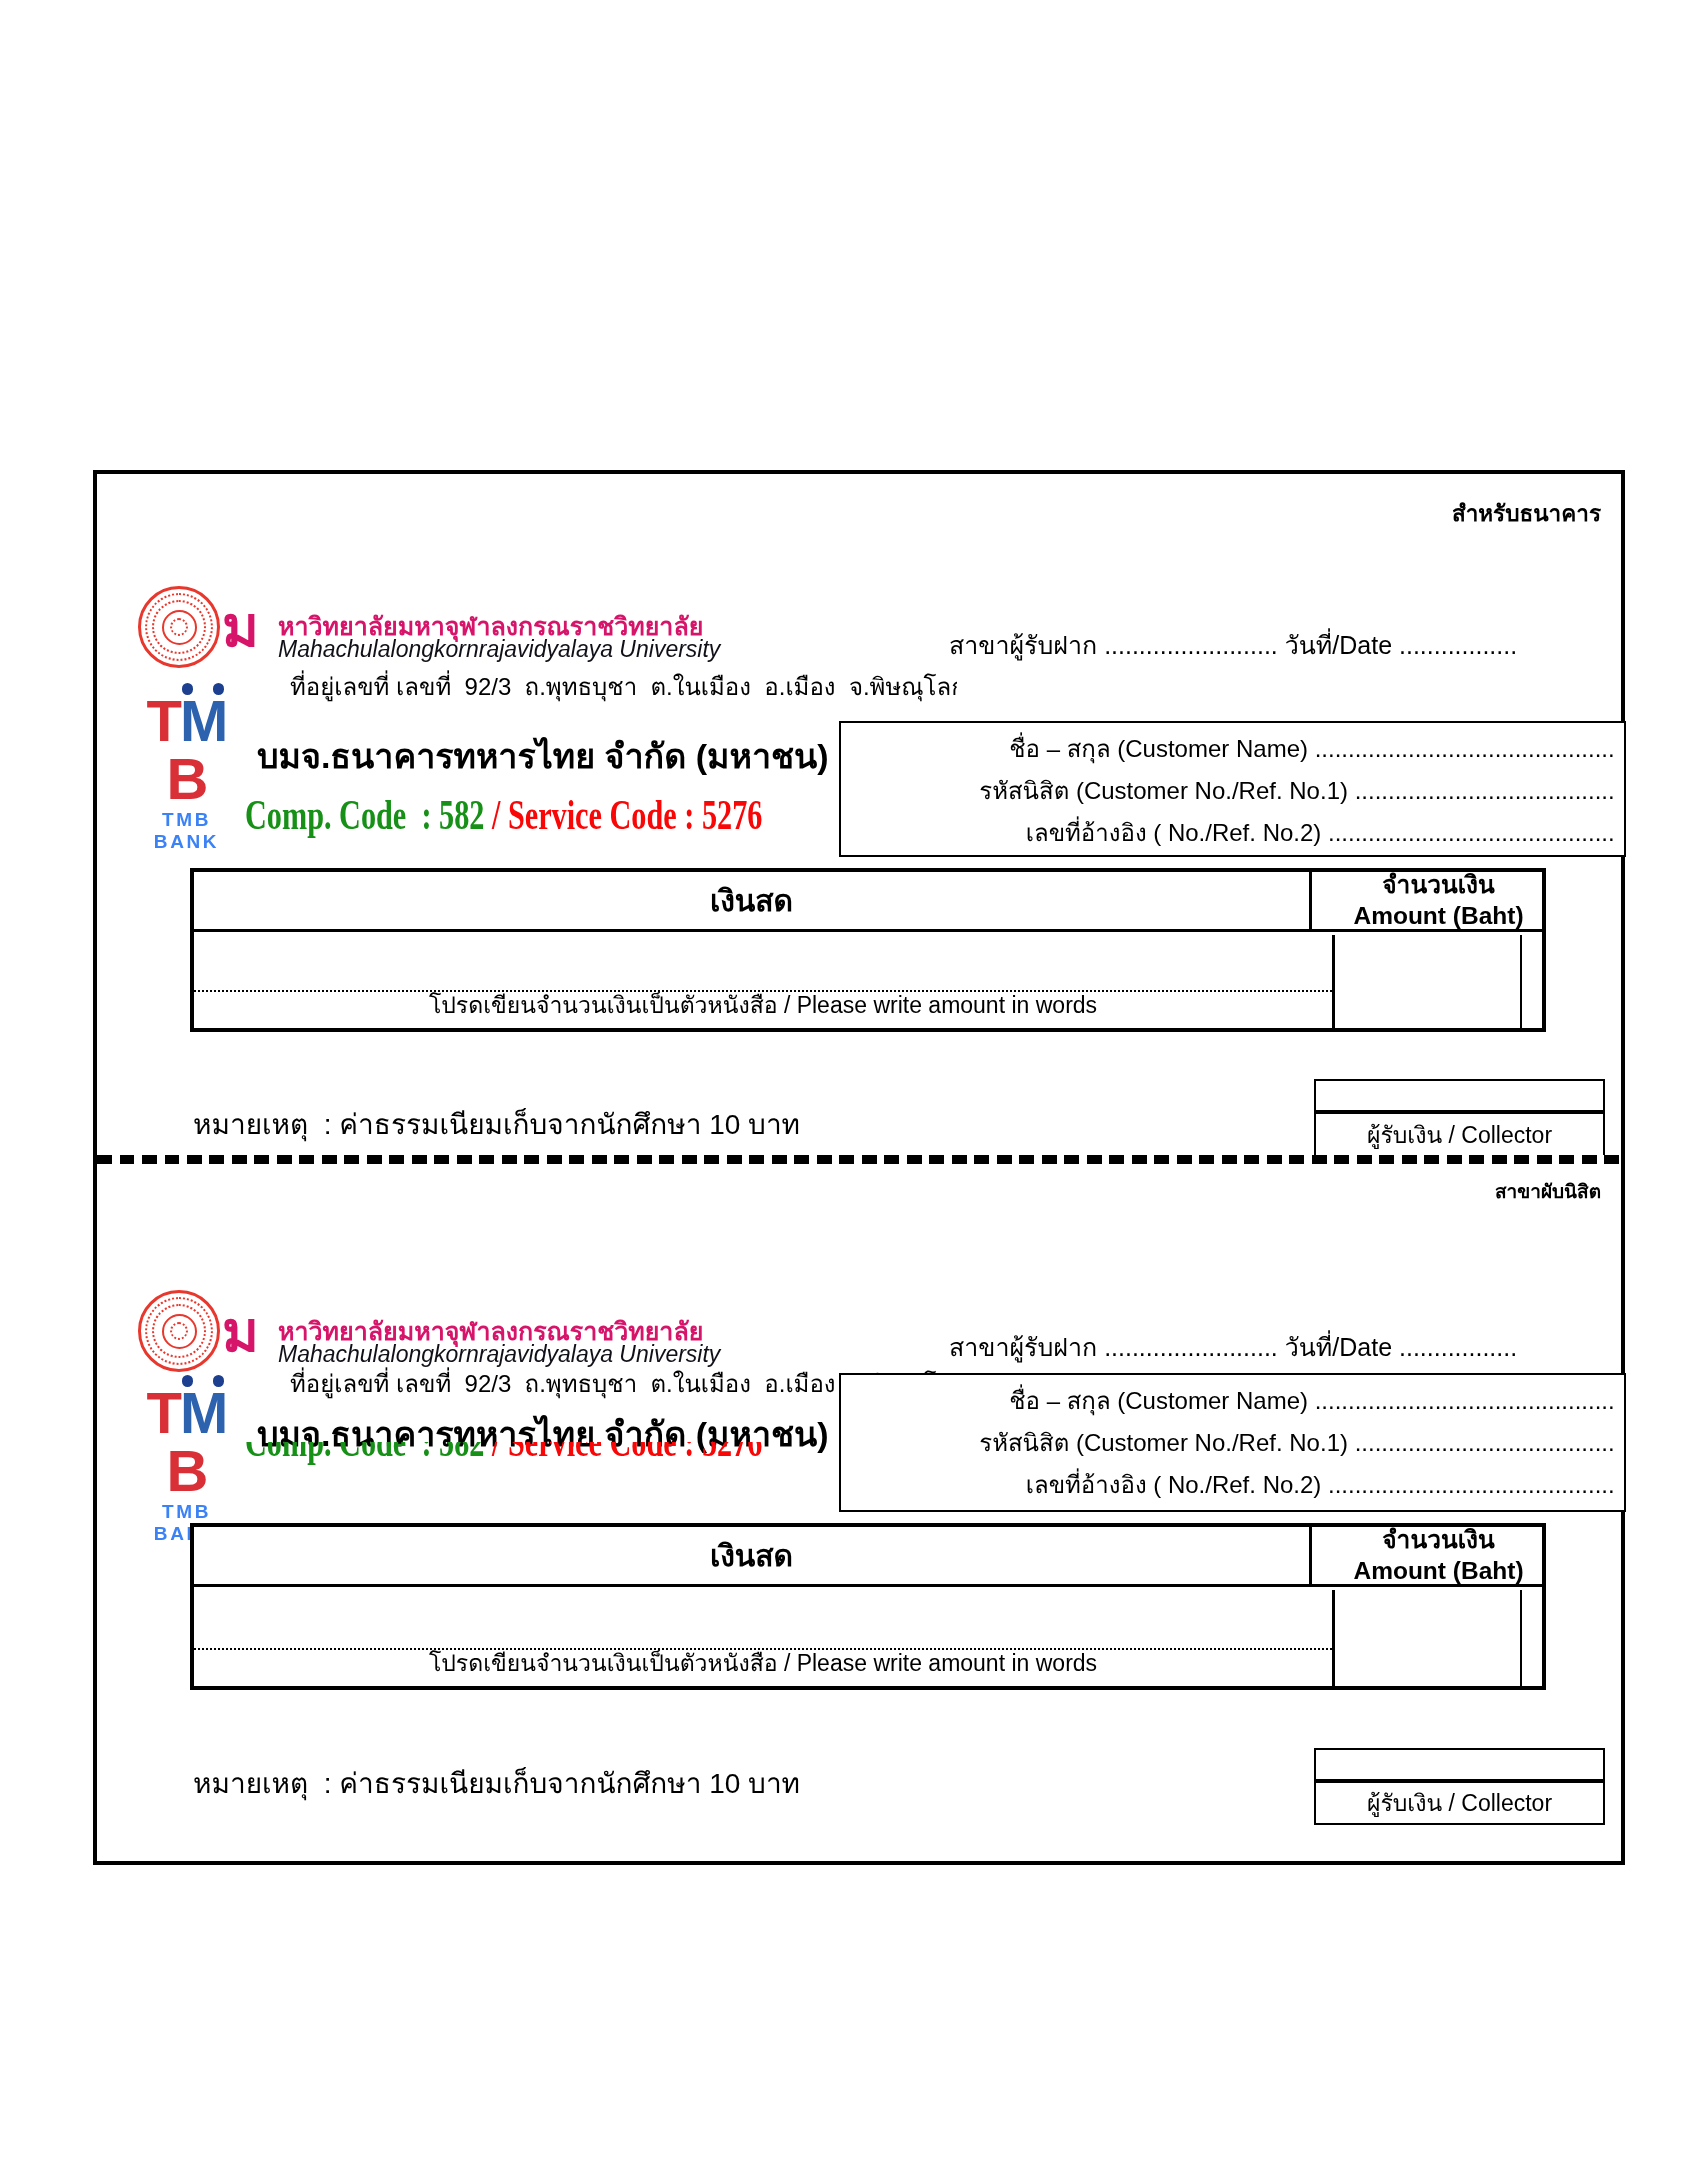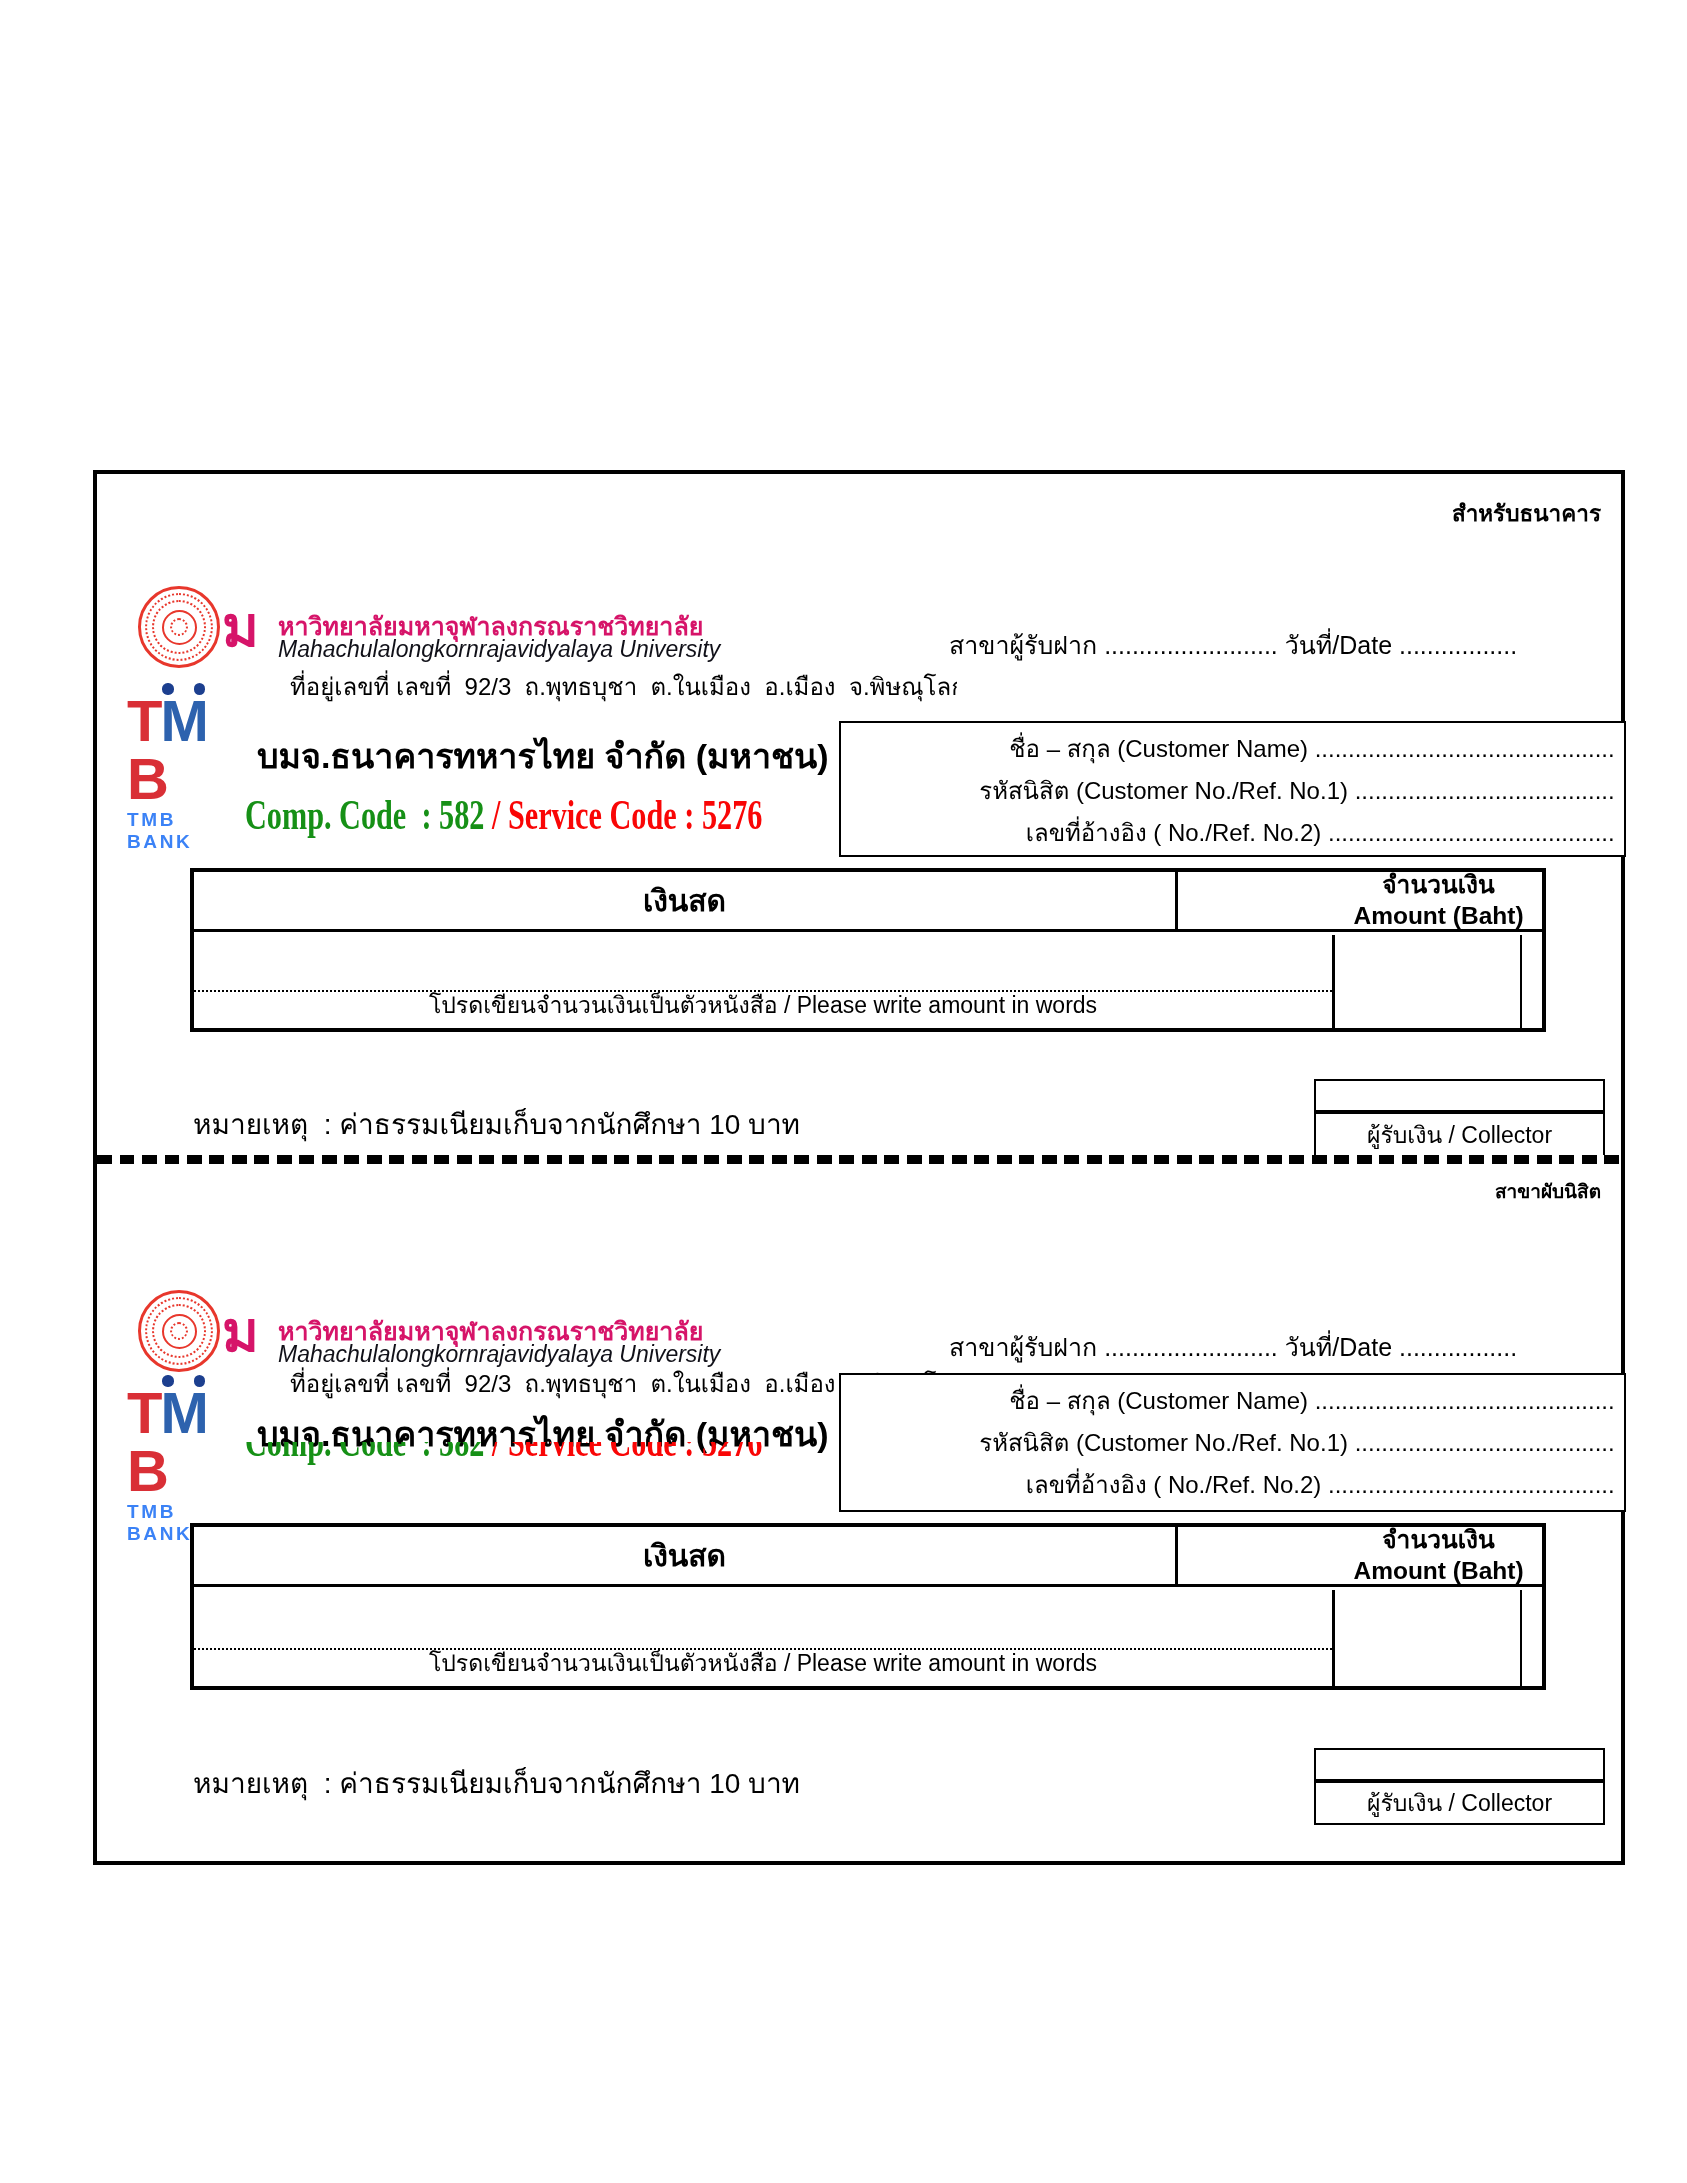--- a/index.html
+++ b/index.html
@@ -37,21 +37,21 @@
 
   .branch-line { position:absolute; font-size:25px; white-space:pre; }
   #branch1 { left:949px; top:625px; }
   #branch2 { left:949px; top:1327px; }
 
   .address { position:absolute; font-size:24px; white-space:pre; width:667px; overflow:hidden; }
   #addr1 { left:290px; top:667px; }
   #addr2 { left:290px; top:1364px; }
 
   
-  .tmb { position:absolute; width:119px; }
+  .tmb { position:absolute; width:119px; text-align:center; }
   #tmb1 { left:127px; top:692px; }
   #tmb2 { left:127px; top:1384px; }
   .tmb-word { font-size:58px; font-weight:bold; line-height:1.0; letter-spacing:-2px; }
   .tmb-word .lt-t, .tmb-word .lt-b { color:var(--tmbred); }
   .tmb-word .lt-m { color:var(--tmbblue); position:relative; display:inline-block; }
   .tmb-word .lt-m::before, .tmb-word .lt-m::after {
     content:""; position:absolute; width:11.2px; height:11.2px; border-radius:50%;
     background:#1c3f8f; top:-8.6px;
   }
   .tmb-word .lt-m::before { left:2px; }
@@ -72,21 +72,21 @@
   .compcode .green { color:var(--green); }
   .compcode .redtx { color:var(--red2); }
   #comp1 { position:absolute; left:245px; top:791px; }
   #comp2clip { position:absolute; left:245px; top:1442px; height:38px; overflow:hidden; }
   #comp2clip .compcode { margin-top:-24px; }
 
   .amt-table { position:absolute; left:190px; width:1356px; border:4px solid #000; background:#fff; }
   #table1 { top:868px; height:164px; }
   #table2 { top:1523px; height:167px; }
   .th-row  { position:absolute; left:0; right:0; top:0; height:60px; border-bottom:3.3px solid #000; }
-  .th-cash { position:absolute; left:0; top:0; bottom:0; width:984px; border-right:3.3px solid #000;
+  .th-cash { position:absolute; left:0; top:0; bottom:0; width:1118px; border-right:3.3px solid #000;
              display:flex; align-items:center; justify-content:center; font-size:30px; font-weight:bold; }
   .th-amt  { position:absolute; left:1141px; right:0; top:0; bottom:0; display:flex; flex-direction:column;
              align-items:center; justify-content:center; font-size:24.5px; font-weight:bold; line-height:1.25; }
   .tb-row  { position:absolute; left:0; right:0; top:63px; bottom:0; }
   .tb-cash { position:absolute; left:0; top:0; bottom:0; width:1141px; border-right:3.3px solid #000; }
   .dotted-sep { position:absolute; left:0; right:0; bottom:36px; border-top:2.6px dotted #000; }
   .words   { position:absolute; left:0; right:0; bottom:5.3px; text-align:center; font-size:23px; }
   .tb-amt  { position:absolute; left:1141px; right:0; top:0; bottom:0; }
   .satang  { position:absolute; right:20px; top:0; bottom:0; border-left:2px solid #000; }
 

